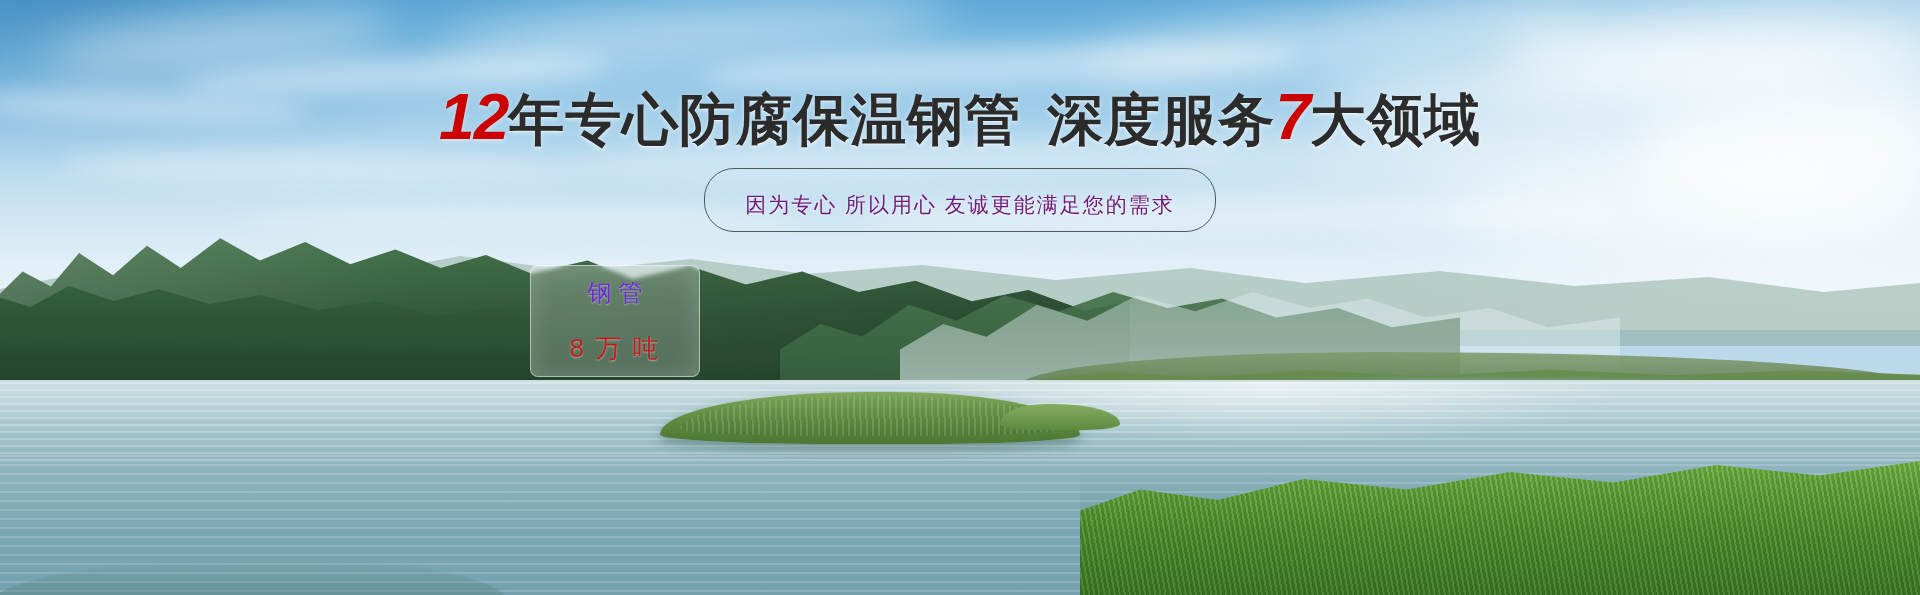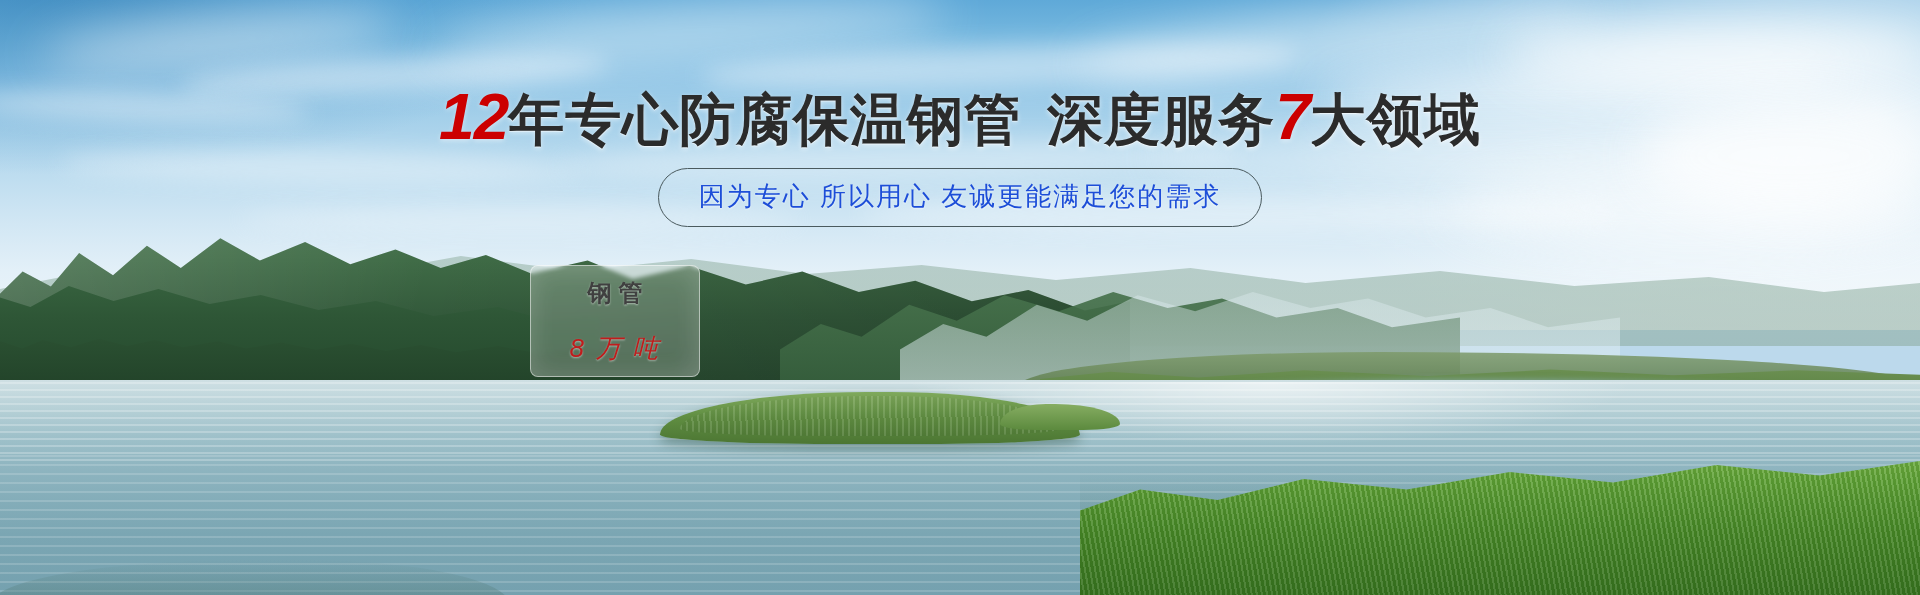--- a/index.html
+++ b/index.html
@@ -243,25 +243,25 @@
     letter-spacing:-1px;
     text-shadow:0 2px 5px rgba(255,255,255,.45);
   }
   .headline .gap{display:inline-block;width:26px;}
 
   .subtitle-wrap{
     position:absolute;left:0;top:168px;width:1920px;text-align:center;
   }
   .subtitle{
     display:inline-block;
-    padding:10px 40px 12px 40px;
+    padding:22px 40px 12px 40px;
     border:1px solid #4a5a5e;
     border-radius:30px;
-    font-size:26px;
-    color:#1d4ed8;
+    font-size:21px;
+    color:#701a75;
     letter-spacing:2px;
     white-space:nowrap;
     text-shadow:0 1px 2px rgba(255,255,255,.6);
   }
 
   .cards{
     position:absolute;left:530px;top:265px;width:520px;height:110px;
     display:flex;
     align-items:flex-start;
     gap:6px;
@@ -270,28 +270,28 @@
     width:168px;height:110px;
     background:rgba(255,255,255,.22);
     border:1px solid rgba(255,255,255,.55);
     border-radius:8px;
     backdrop-filter:blur(2px);
     display:flex;flex-direction:column;
     align-items:center;justify-content:center;
     box-shadow:inset 0 0 26px rgba(255,255,255,.18);
   }
   .card .ct{
-    font-size:24px;color:#404040;letter-spacing:7px;
-    text-indent:7px;margin-bottom:22px;font-weight:700;
+    font-size:24px;color:#6d28d9;letter-spacing:7px;
+    text-indent:7px;margin-bottom:22px;font-weight:400;
     text-shadow:0 1px 2px rgba(255,255,255,.5);
   }
   .card .cv{
     font-size:26px;color:#c01c1c;letter-spacing:2px;font-weight:500;
     text-shadow:0 1px 2px rgba(255,255,255,.5);
-    display:flex;align-items:flex-start;font-style:italic;
+    display:flex;align-items:flex-start;
   }
   .card .cv sup{font-size:15px;line-height:1;position:relative;top:2px;}
 </style>
 </head>
 <body>
 
 <div class="banner">
 
   <div class="sky"></div>
   <div class="sky-left-deep"></div>

